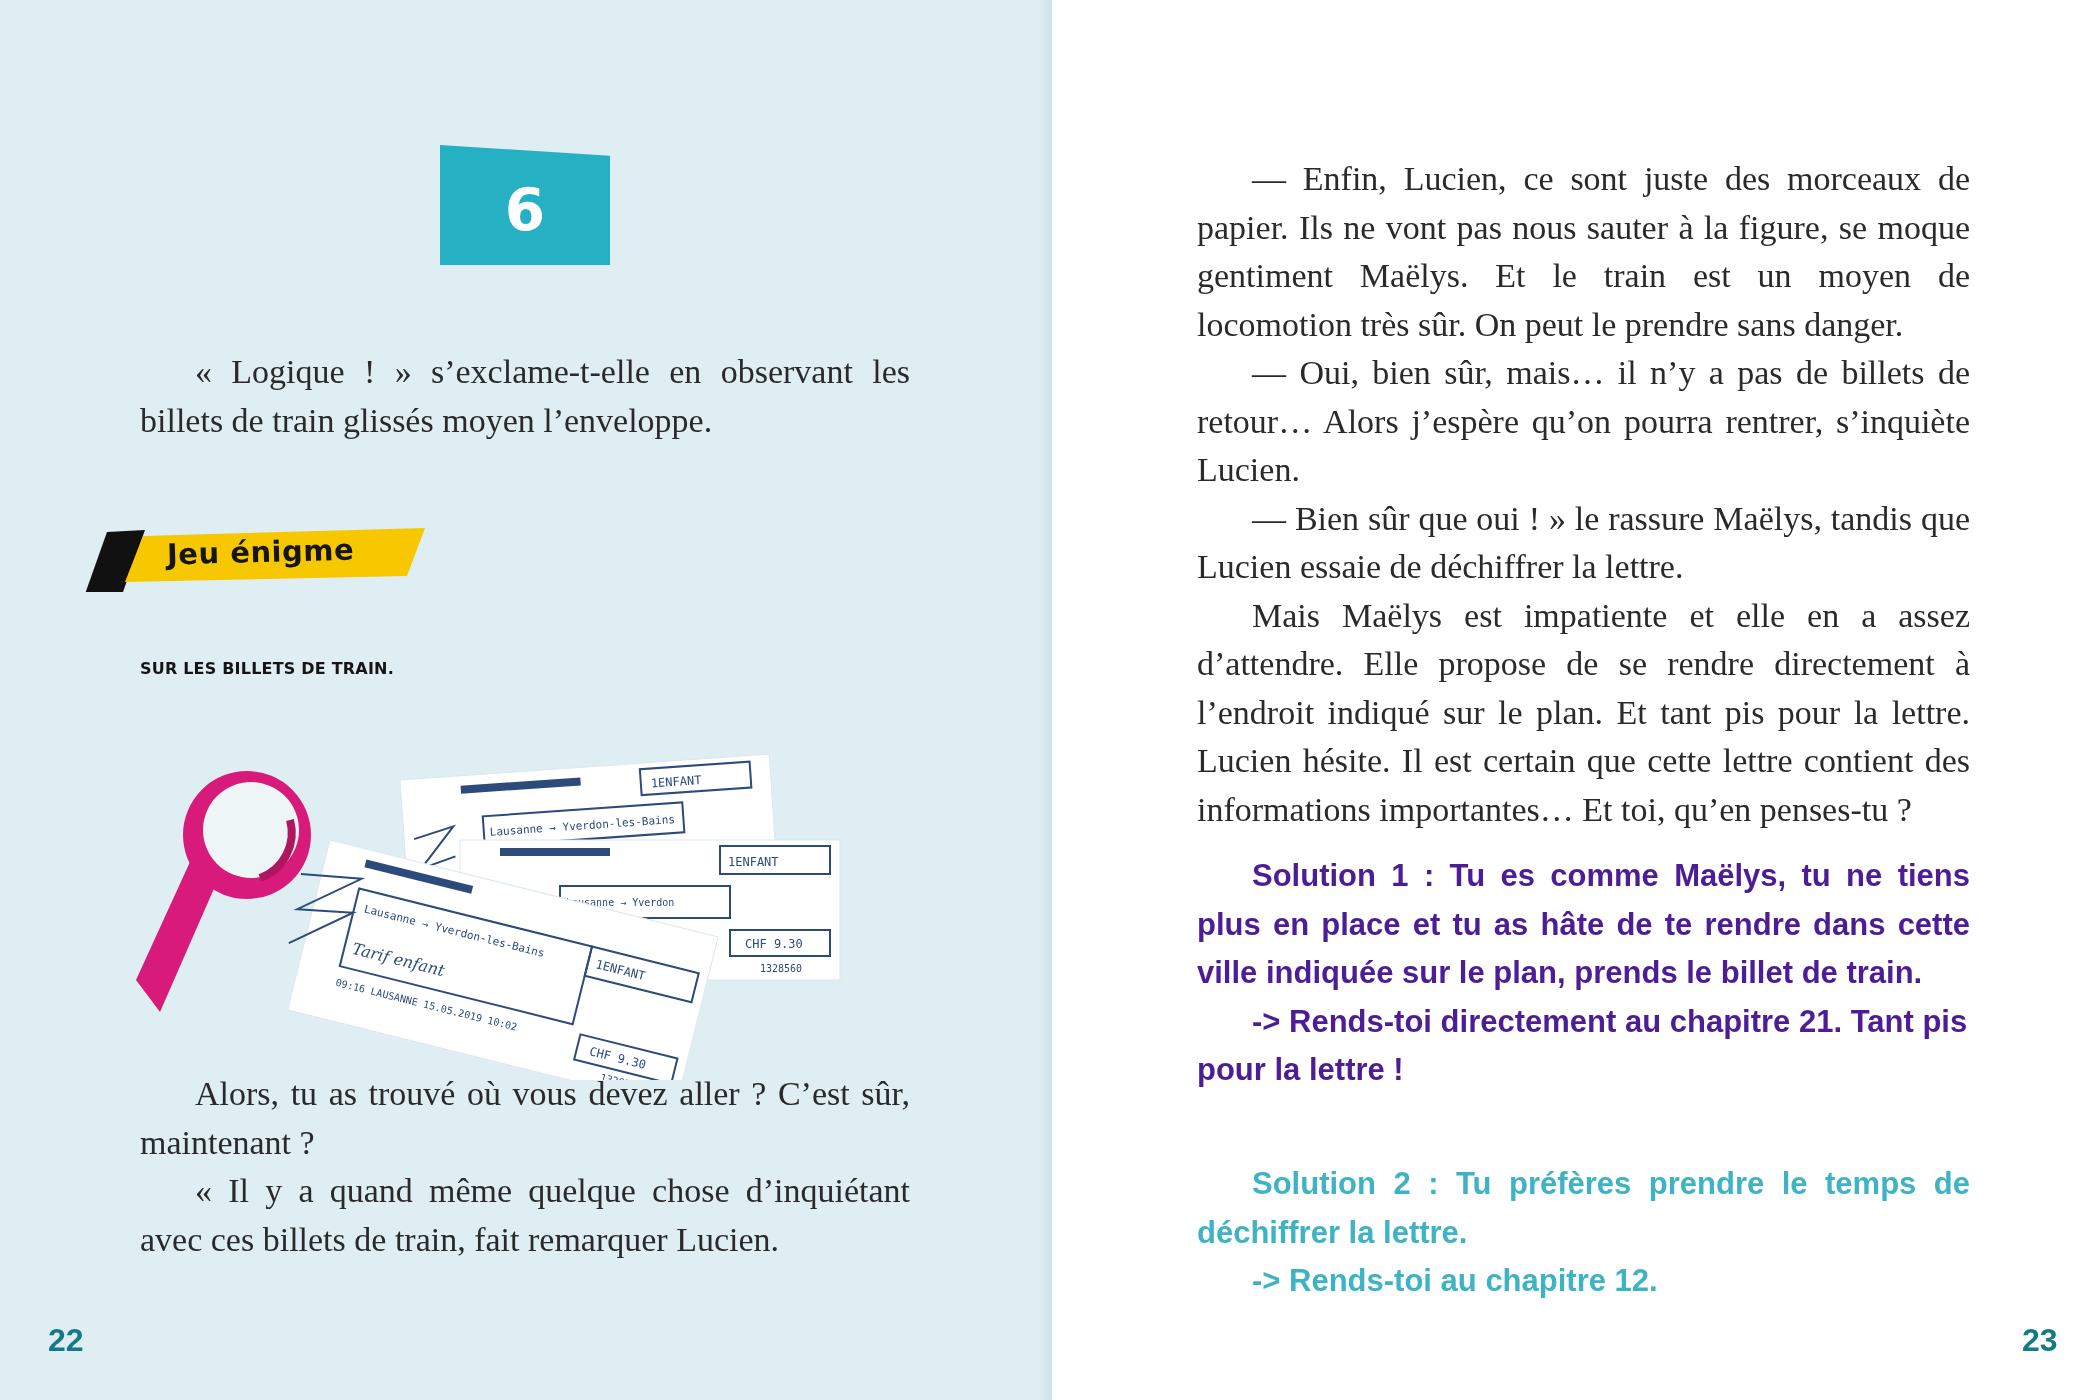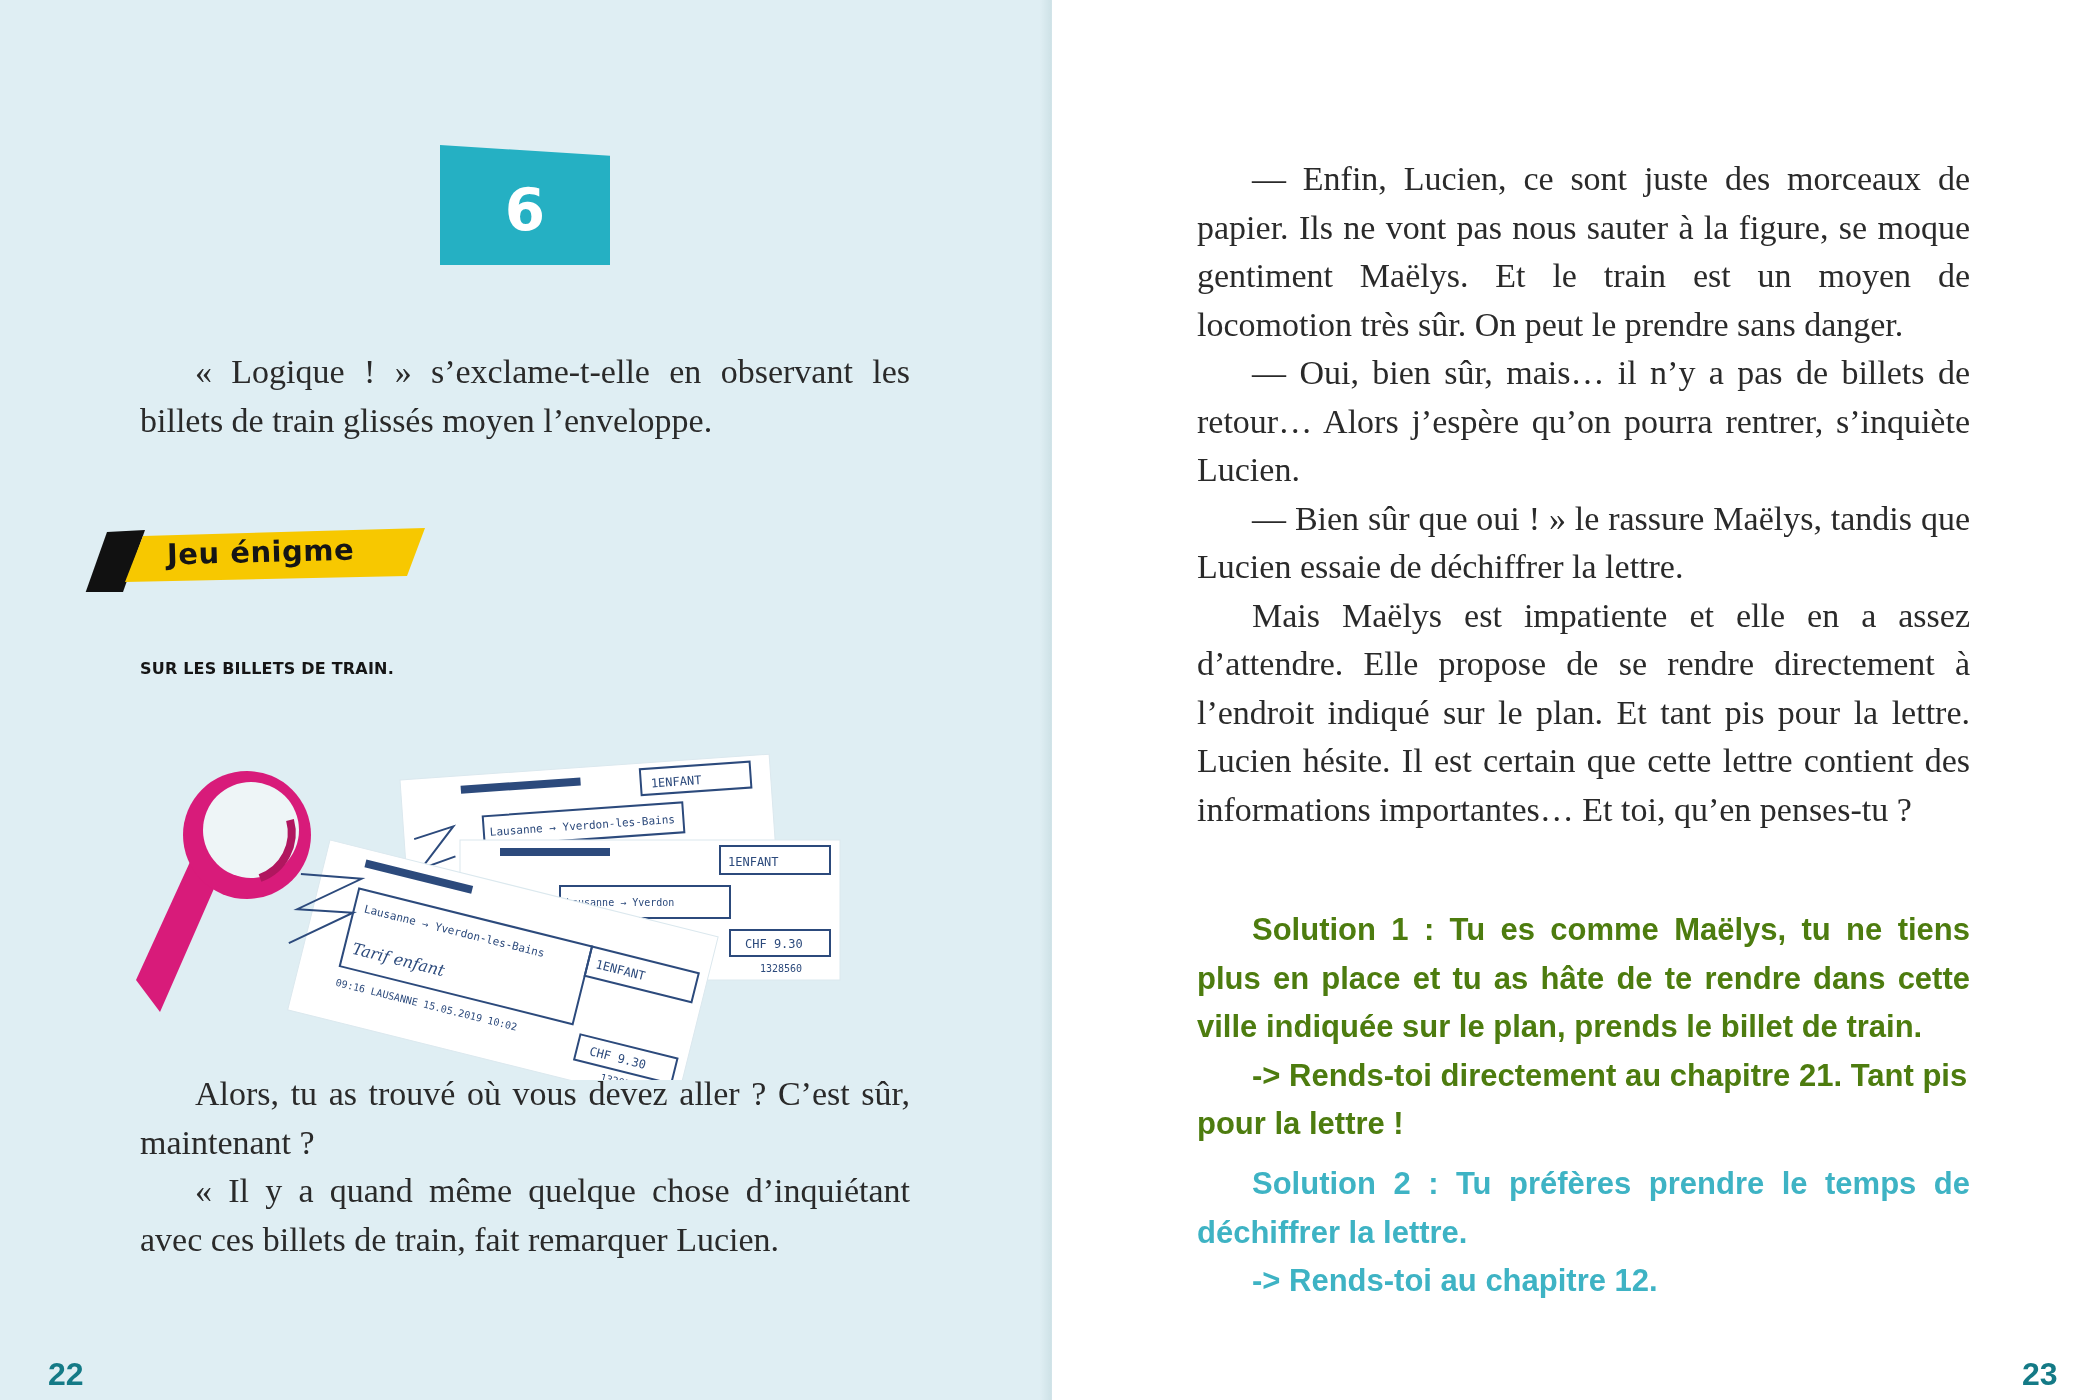--- a/index.html
+++ b/index.html
@@ -56,34 +56,34 @@
   .instruction {
     position: absolute; left: 140px; top: 645px; width: 790px;
     font-family: "DejaVu Sans", sans-serif; font-weight: bold; color: #151515;
     font-size: 27px; line-height: 48px; text-transform: uppercase; letter-spacing: 0.2px;
   }
   .instruction .l2 { font-size: 16px; }
 
   .illustration { position: absolute; left: 130px; top: 740px; width: 780px; height: 340px; }
 
   .page-num {
-    position: absolute; top: 1356px; font-family: "Liberation Sans", sans-serif;
+    position: absolute; top: 1322px; font-family: "Liberation Sans", sans-serif;
     font-weight: bold; font-size: 32px; color: #147a86;
   }
   .num-left { left: 48px; }
   .num-right { left: 2022px; }
 
   .right-text { left: 1197px; top: 155px; width: 773px; }
 
   .solution {
     position: absolute; left: 1197px; width: 773px; font-family: "Liberation Sans", sans-serif;
     font-weight: bold; font-size: 31px; line-height: 48.5px; text-align: justify;
   }
   .solution p { margin: 0; text-indent: 55px; }
-  .solution.s1 { top: 906px; color: #4d7c0f; }
+  .solution.s1 { top: 852px; color: #4c1d95; }
   .solution.s2 { top: 1160px; color: #3eb3c4; }
   .solution p.last { text-align: left; }
 </style>
 </head>
 <body>
 
 <div class="page page-left">
   <div class="chapter-box">
     <span>6</span>
   </div>

